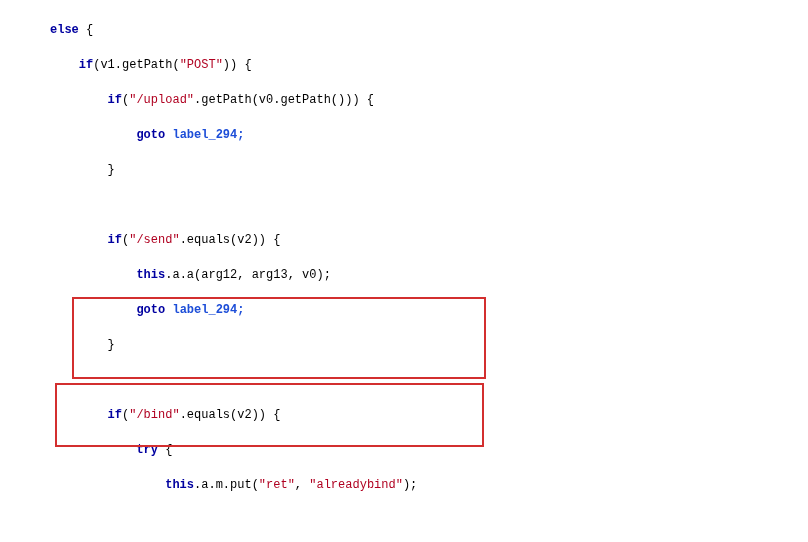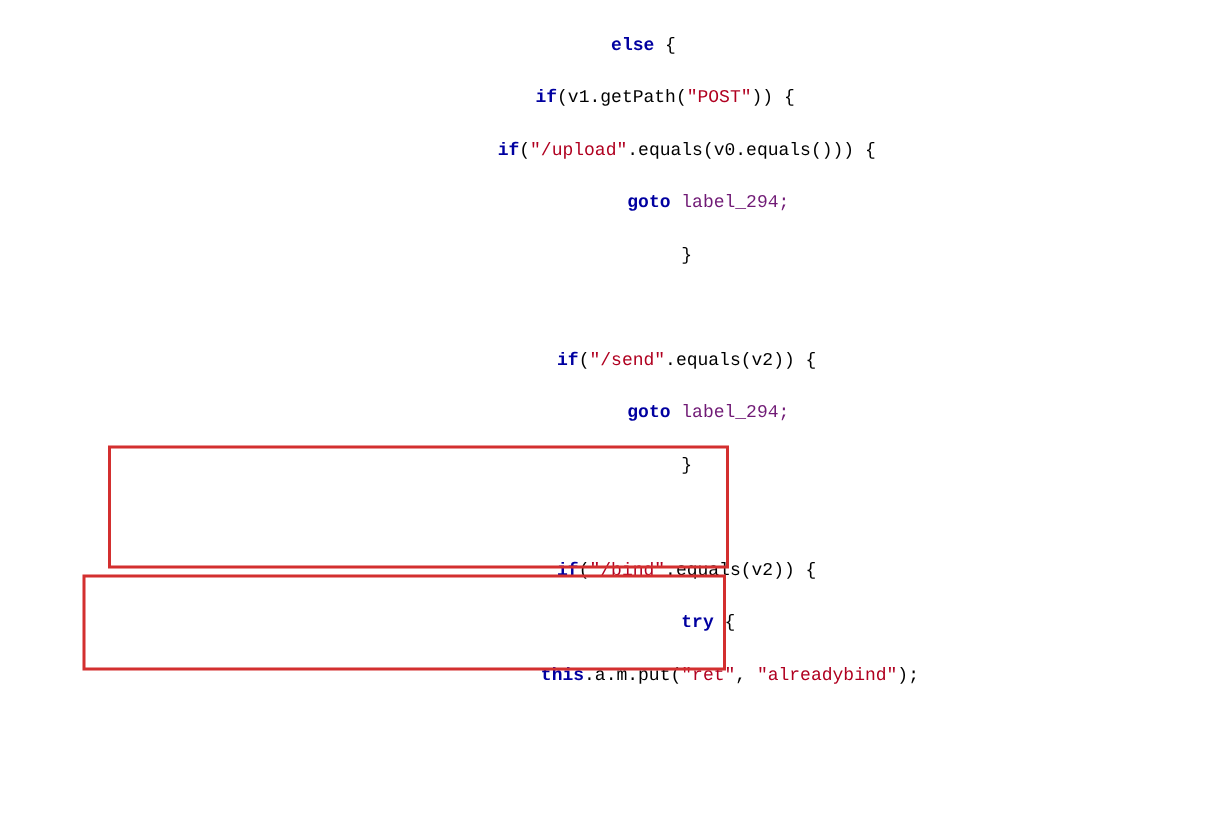--- a/index.html
+++ b/index.html
@@ -13,44 +13,44 @@
     width: 808px;
   }
   .code-container {
     position: relative;
     padding: 4px 0 4px 0;
     white-space: pre;
   }
   .line {
     display: block;
     padding-left: 50px;
-    text-align: center;
   }
   .kw { color: #0000a0; font-weight: bold; }
   .str { color: #b00020; }
-  .label { color: #701a75; }
+  .label { color: #1d4ed8; font-weight: bold; }
   .redbox {
     position: absolute;
     border: 2px solid #d32f2f;
     pointer-events: none;
   }
   .box1 { left: 72px; top: 297px; width: 410px; height: 78px; }
   .box2 { left: 55px; top: 383px; width: 425px; height: 60px; }
 </style>
 </head>
 <body>
 
 <div class="code-container">
 <span class="line"><span class="kw">else</span><span> {</span></span>
 <span class="line">    <span class="kw">if</span><span>(v1.</span><span>getPath(</span><span class="str">"POST"</span><span>))</span><span> {</span></span>
-<span class="line">        <span class="kw">if</span><span>(</span><span class="str">"/upload"</span><span>.equals(v0.equals()))</span><span> {</span></span>
+<span class="line">        <span class="kw">if</span><span>(</span><span class="str">"/upload"</span><span>.getPath(v0.getPath()))</span><span> {</span></span>
 <span class="line">            <span class="kw">goto</span><span class="label"> label_294;</span></span>
 <span class="line">        <span>}</span></span>
 <span class="line"> </span>
 <span class="line">        <span class="kw">if</span><span>(</span><span class="str">"/send"</span><span>.equals(v2))</span><span> {</span></span>
+<span class="line">            <span class="kw">this</span><span>.a.a(arg12, arg13, v0);</span></span>
 <span class="line">            <span class="kw">goto</span><span class="label"> label_294;</span></span>
 <span class="line">        <span>}</span></span>
 <span class="line"> </span>
 <span class="line">        <span class="kw">if</span><span>(</span><span class="str">"/bind"</span><span>.equals(v2))</span><span> {</span></span>
 <span class="line">            <span class="kw">try</span><span> {</span></span>
 <span class="line">                <span class="kw">this</span><span>.a.m.put(</span><span class="str">"ret"</span><span>, </span><span class="str">"alreadybind"</span><span>);</span></span>
 
 
 
 

